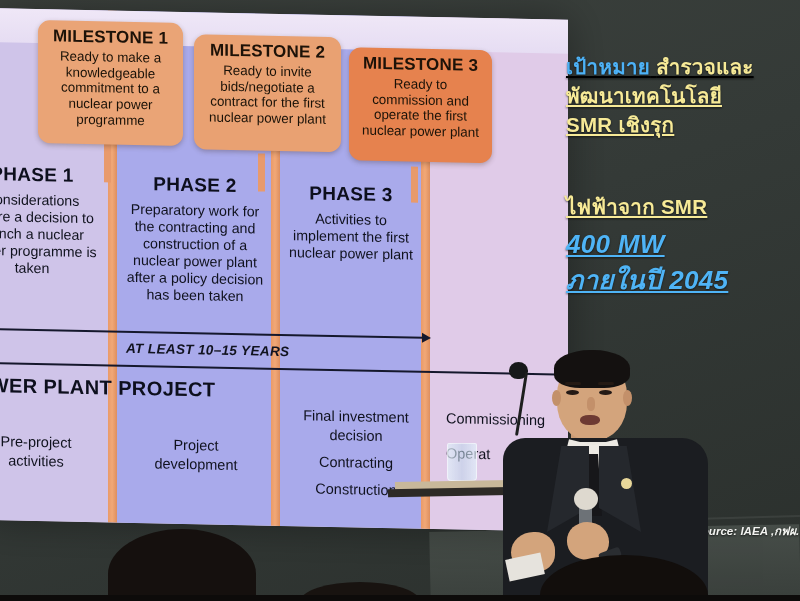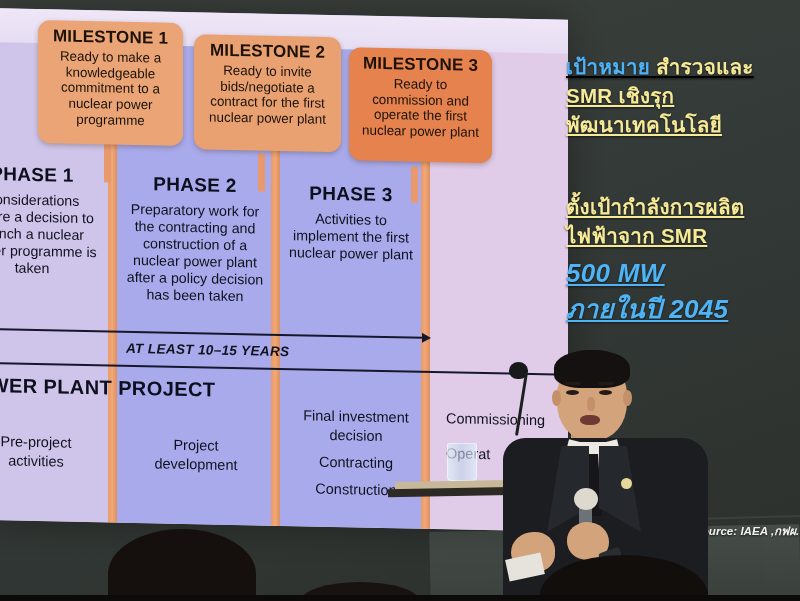--- a/index.html
+++ b/index.html
@@ -353,28 +353,27 @@
       </div>
 
     </div>
   </div>
 
   <div class="thai thai-block-1">
     <span class="l">
       <span class="t-blue">เป้าหมาย</span>
       <span class="t-yellow">สำรวจและ</span>
     </span>
+    <span class="l t-yellow">พัฒนาเทคโนโลยี</span>
     <span class="l t-yellow">SMR เชิงรุก</span>
-    <span class="l t-yellow">พัฒนาเทคโนโลยี</span>
   </div>
 
   <div class="thai thai-block-2">
-    <span class="l t-yellow">ตั้งเป้ากำลังการผลิต</span>
     <span class="l t-yellow">ไฟฟ้าจาก SMR</span>
-    <span class="l big t-big-blue" style="margin-top:6px">500 MW</span>
+    <span class="l big t-big-blue" style="margin-top:6px">400 MW</span>
     <span class="l big t-big-blue">ภายในปี 2045</span>
   </div>
 
   <div class="source">Source: IAEA ,กฟผ.</div>
 
   <div class="glass"></div>
   <div class="table-top"></div>
   <div class="table-edge"></div>
 
   <div class="mic-head"></div>

